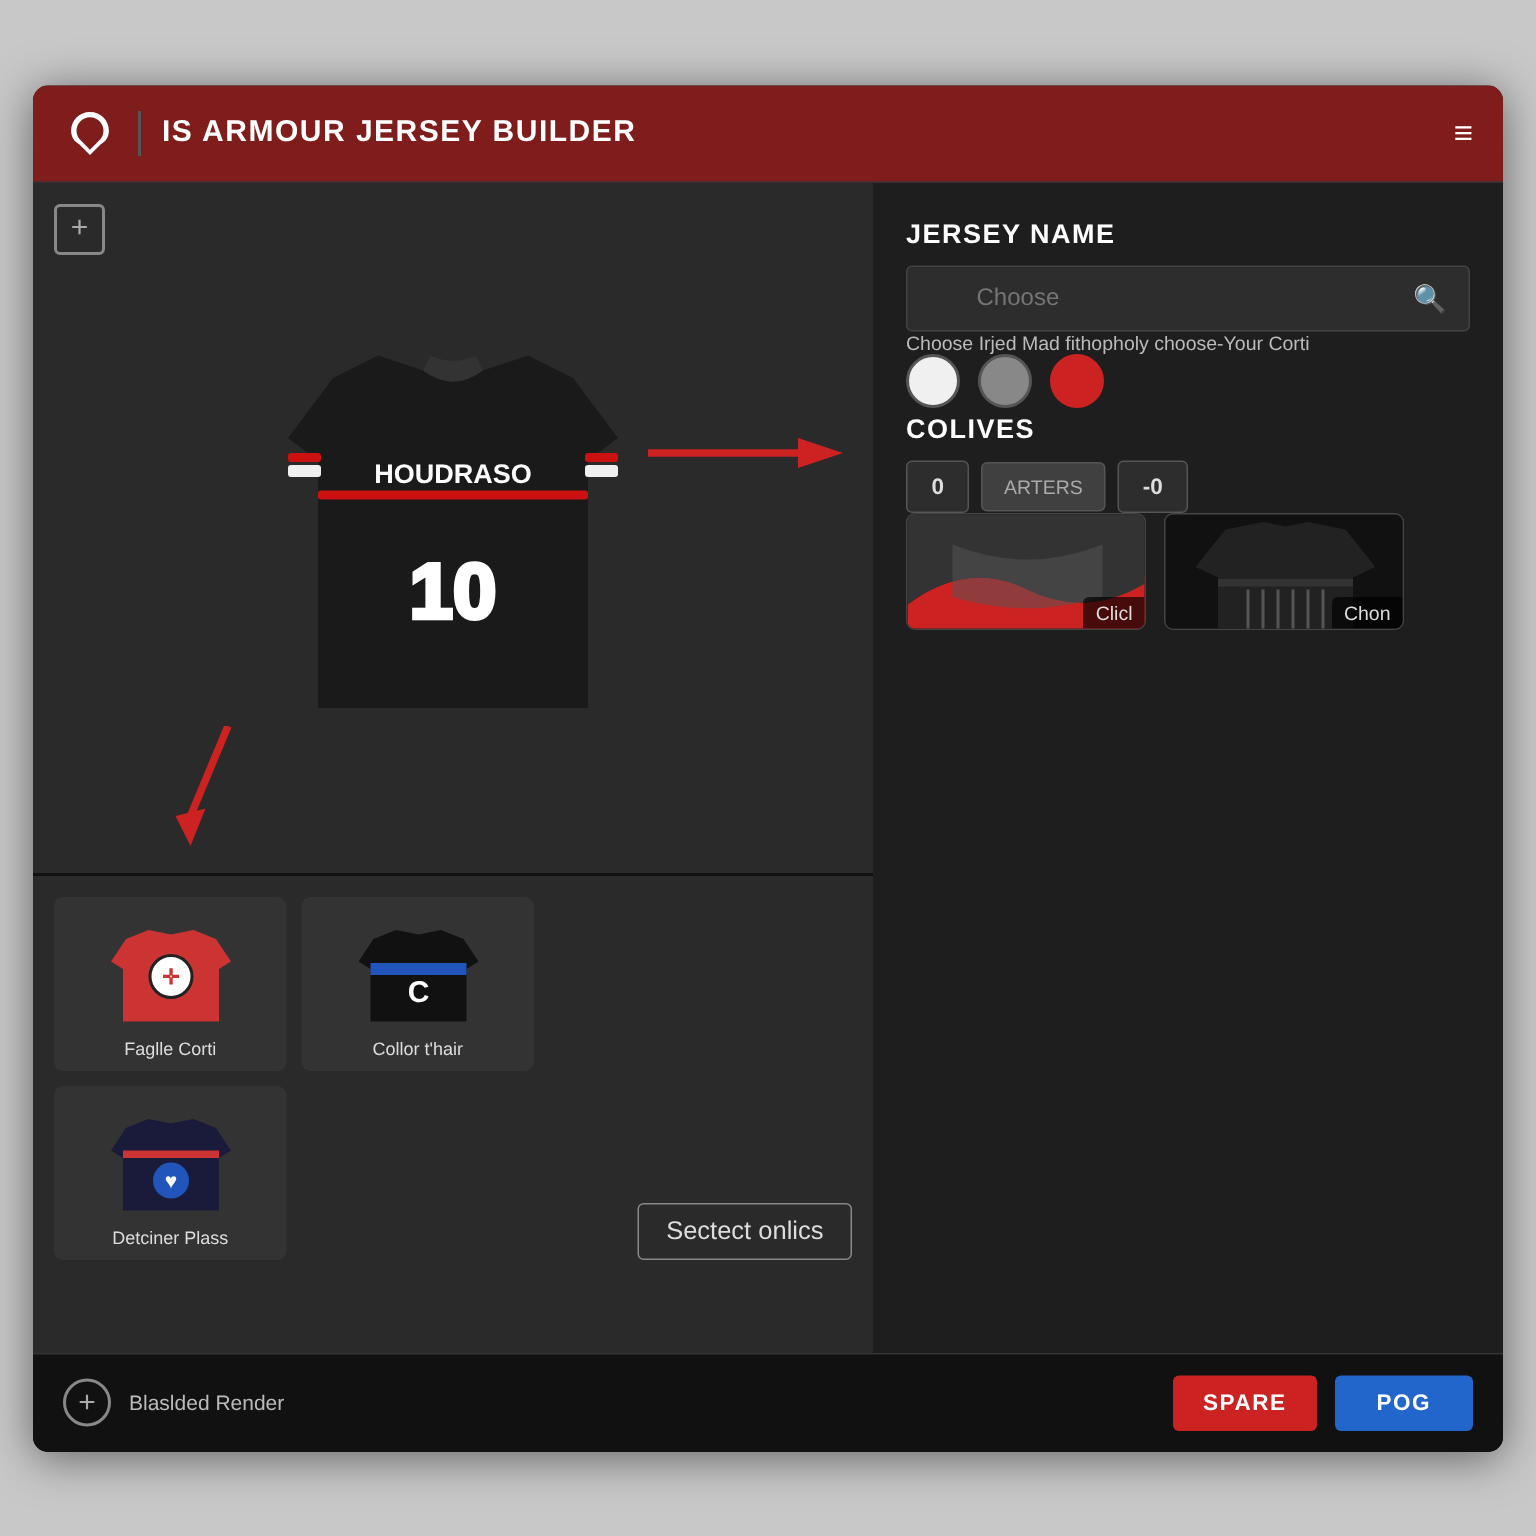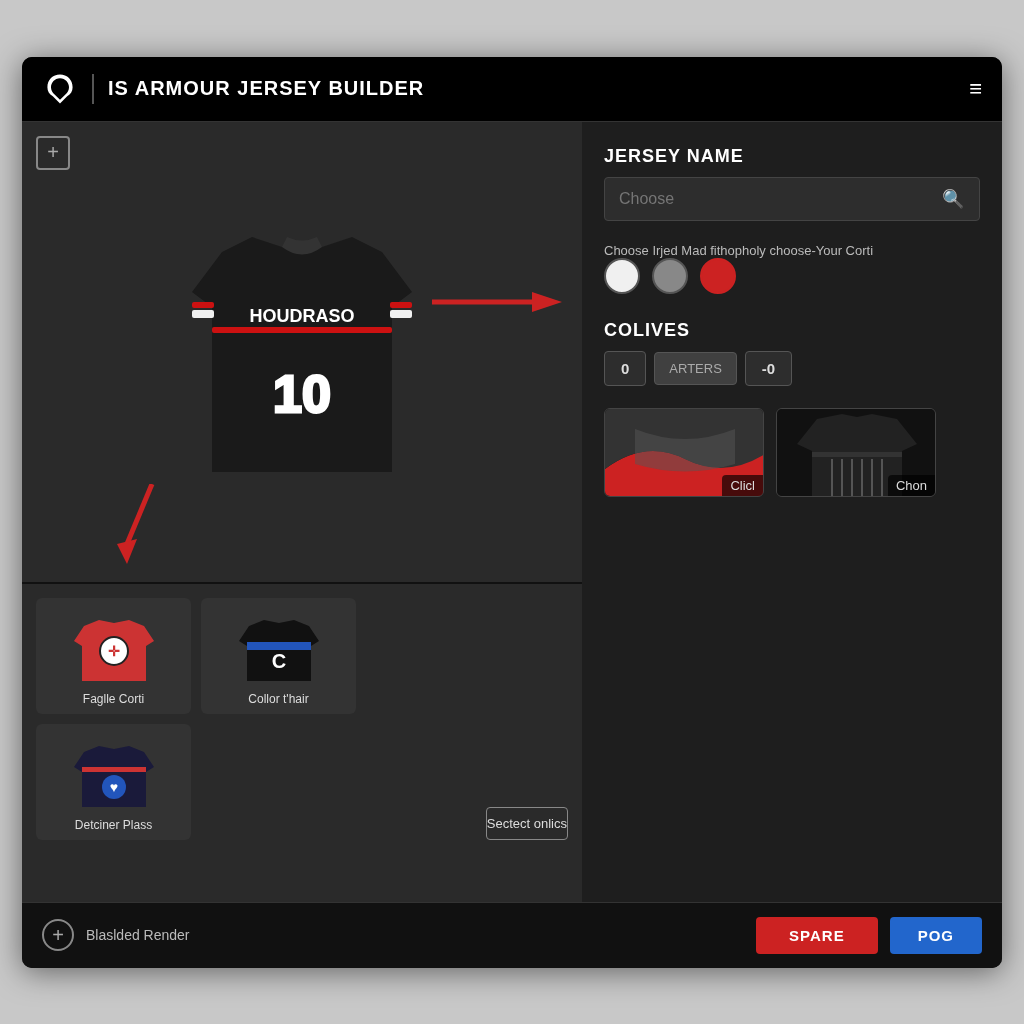--- a/index.html
+++ b/index.html
@@ -13,21 +13,21 @@
     }
     .app-container {
       width: 980px;
       background: #1a1a1a;
       border-radius: 10px;
       overflow: hidden;
       box-shadow: 0 4px 30px rgba(0,0,0,0.5);
     }
     
     .header {
-      background: #000000;
+      background: #7f1d1d;
       display: flex;
       align-items: center;
       justify-content: space-between;
       padding: 14px 20px;
       border-bottom: 1px solid #333;
       text-align: center;
     }
     .header-left {
       display: flex;
       align-items: center;
@@ -133,35 +133,34 @@
     .jersey-card-label {
       color: #ddd;
       font-size: 12px;
       text-align: center;
     }
     .select-btn {
       margin-left: auto;
       background: transparent;
       border: 1px solid #888;
       color: #ddd;
-      padding: 8px 0;
-      border-radius: 4px;
-      cursor: pointer;
-      font-size: 13px;
+      padding: 8px 18px;
+      border-radius: 4px;
+      cursor: pointer;
+      font-size: 17px;
       align-self: flex-end;
     }
 
     
     .right-panel {
       flex: 1;
       background: #1e1e1e;
       padding: 24px 22px;
       display: flex;
       flex-direction: column;
-      gap: 22px;
       overflow-y: auto;
     }
     .section-title {
       color: white;
       font-size: 18px;
       font-weight: 900;
       letter-spacing: 1px;
       margin-bottom: 10px;
     }
     .search-box {
@@ -172,20 +171,21 @@
       border-radius: 4px;
       padding: 10px 14px;
     }
     .search-input {
       flex: 1;
       background: transparent;
       border: none;
       outline: none;
       color: #aaa;
       font-size: 16px;
+      margin-left: 32px;
     }
     .search-icon {
       color: #aaa;
       font-size: 18px;
       cursor: pointer;
     }
     .section-subtitle {
       color: #bbb;
       font-size: 13px;
     }
@@ -229,21 +229,21 @@
       border: 1px solid #555;
       border-radius: 4px;
     }
 
     .soarthgs-row {
       display: flex;
       gap: 12px;
     }
     .soarthgs-card {
       width: 160px;
-      height: 89px;
+      height: 78px;
       border-radius: 6px;
       overflow: hidden;
       position: relative;
       cursor: pointer;
       border: 1px solid #444;
     }
     .soarthgs-card-label {
       position: absolute;
       bottom: 0;
       right: 0;
@@ -286,21 +286,21 @@
       font-size: 14px;
     }
     .footer-right {
       display: flex;
       gap: 12px;
     }
     .btn-spare {
       background: #cc2222;
       color: white;
       border: none;
-      padding: 10px 33px;
+      padding: 10px 20px;
       border-radius: 4px;
       font-weight: bold;
       font-size: 15px;
       cursor: pointer;
       letter-spacing: 1px;
       text-align: right;
     }
     .btn-pog {
       background: #2266cc;
       color: white;

